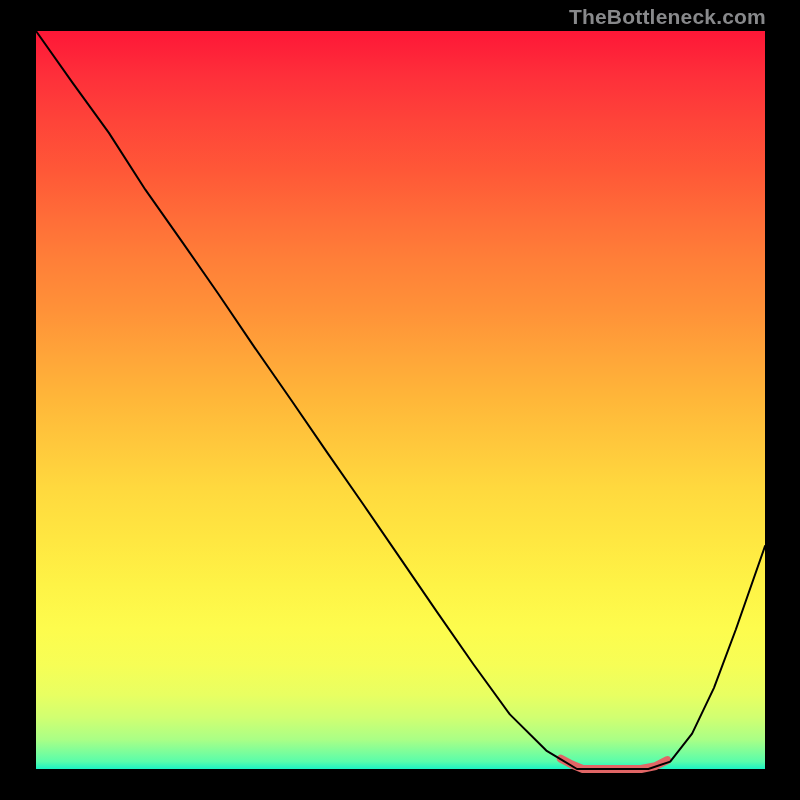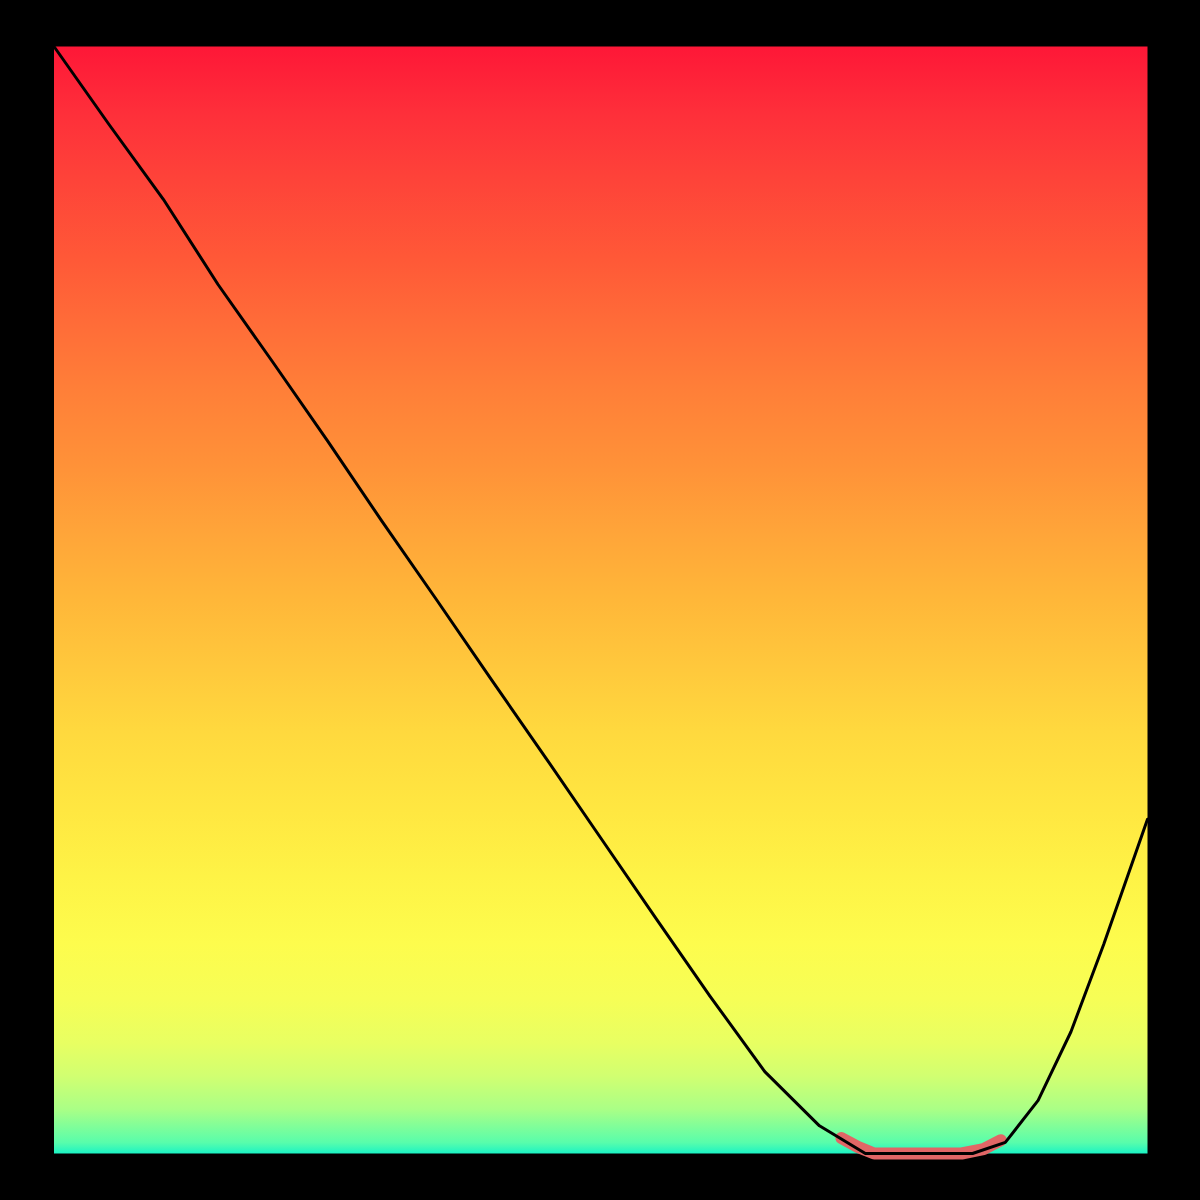--- a/index.html
+++ b/index.html
@@ -59,13 +59,14 @@
 </style>
 </head>
 <body>
 
 <div class="stage">
   <div class="plot-area" style="left: 36px; top: 31px; width: 729px; height: 738px;"></div>
   <svg class="curve" width="800" height="800" viewBox="0 0 800 800">
     <path fill="none" stroke-linecap="round" stroke-linejoin="round" d="M 560.88 758.67 L 571.81 764.57 L 582.75 769.00 L 597.33 769.00 L 611.91 769.00 L 626.49 769.00 L 641.07 769.00 L 655.65 766.05 L 667.31 760.14" stroke="#e16666" stroke-width="8"></path>
     <path fill="none" stroke-linecap="round" stroke-linejoin="round" d="M 36.00 31.00 L 72.45 82.66 L 108.90 132.84 L 145.35 189.67 L 181.80 241.33 L 218.25 293.73 L 254.70 347.60 L 291.15 400.00 L 327.60 453.14 L 364.05 505.53 L 400.50 558.67 L 436.95 611.81 L 473.40 664.20 L 509.85 714.39 L 546.30 750.55 L 576.92 769.00 L 590.04 769.00 L 619.20 769.00 L 648.36 769.00 L 670.23 761.62 L 692.10 733.58 L 713.97 687.82 L 735.84 629.52 L 765.00 546.12" stroke="#000000" stroke-width="2"></path>
   </svg>
+  <div class="watermark" style="right: 34px; top: 5px; font-size: 21px;">TheBottleneck.com</div>
 </div>
 
 </body></html>

